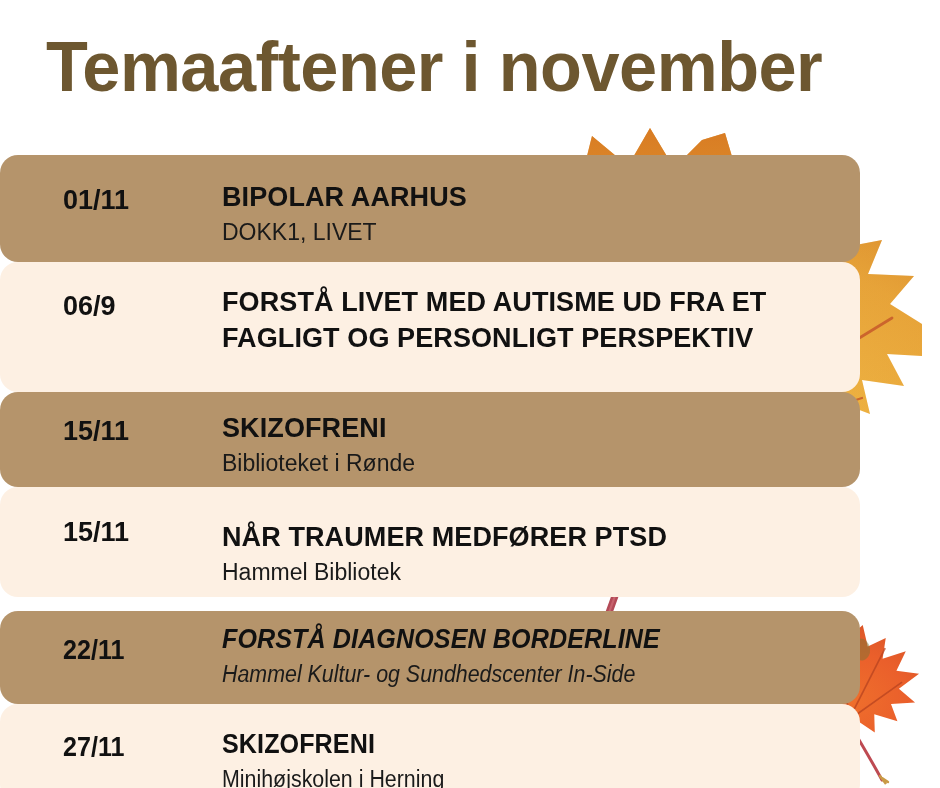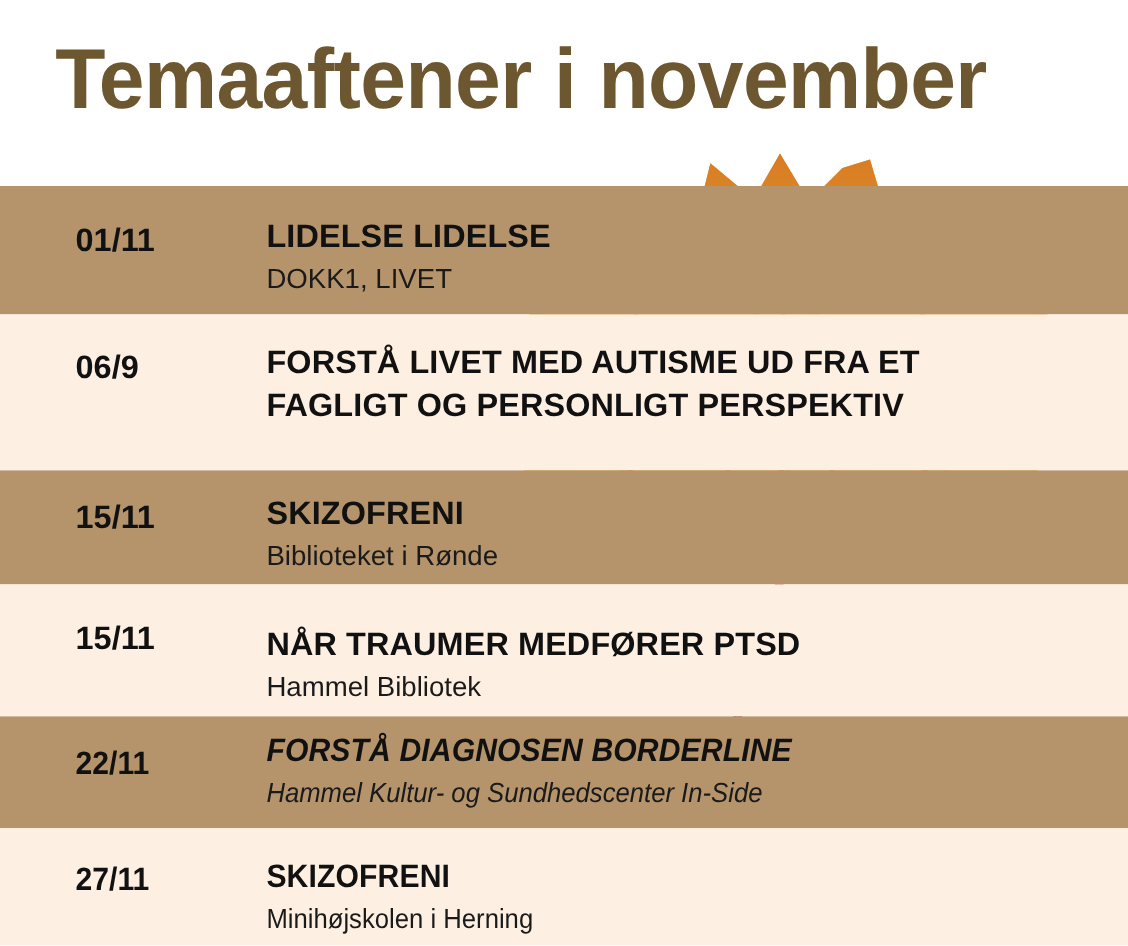--- a/index.html
+++ b/index.html
@@ -44,22 +44,23 @@
   
   .rows {
     position: absolute;
     left: 0; top: 155px;
     width: 940px;
     height: 633px;
     z-index: 1;
   }
   .row {
     position: relative;
-    width: 940px;
+    width: 860px;
     box-sizing: border-box;
+    border-radius: 18px;
   }
   .row.tan  { background: #b5946b; }
   .row.cream{ background: #fdf0e3; }
 
   .row-inner {
     position: relative;
     height: 100%;
     padding-left: 63px;
   }
   .date {
@@ -107,21 +108,21 @@
   .r0 .texts   { top: 24px; }
   .r1 { height: 130px; }
   .r1 .date    { top: 29px; }
   .r1 .texts   { top: 22px; }
   .r2 { height: 95px; }
   .r2 .date    { top: 24px; }
   .r2 .texts   { top: 18px; }
   .r3 { height: 110px; }
   .r3 .date    { top: 30px; }
   .r3 .texts   { top: 32px; }
-  .r4 { height: 93px; }
+  .r4 { height: 93px; margin-top: 14px; }
   .r4 .date    { top: 24px; }
   .r4 .texts   { top: 10px; font-style: italic; }
   .r5 { height: 98px; }
   .r5 .date    { top: 28px; }
   .r5 .texts   { top: 22px; }
 
   
   .row-inner { z-index: 40; }
   .date, .texts { z-index: 40; }
 
@@ -275,21 +276,21 @@
       <path d="M108,164 L114,172 L110,166 L116,170" stroke="#c99a45" stroke-width="2.4" fill="none" stroke-linecap="round"></path>
     </svg>
   </div>
 
   <div class="rows">
 
     <div class="row tan r0">
       <div class="row-inner">
         <div class="date">01/11</div>
         <div class="texts">
-          <div class="ev-title">LIDELSE LIDELSE</div>
+          <div class="ev-title">BIPOLAR AARHUS</div>
           <div class="ev-venue">DOKK1, LIVET</div>
         </div>
       </div>
     </div>
 
     <div class="row cream r1">
       <div class="row-inner">
         <div class="date">06/9</div>
         <div class="texts">
           <div class="ev-title">FORSTÅ LIVET MED AUTISME UD FRA ET

